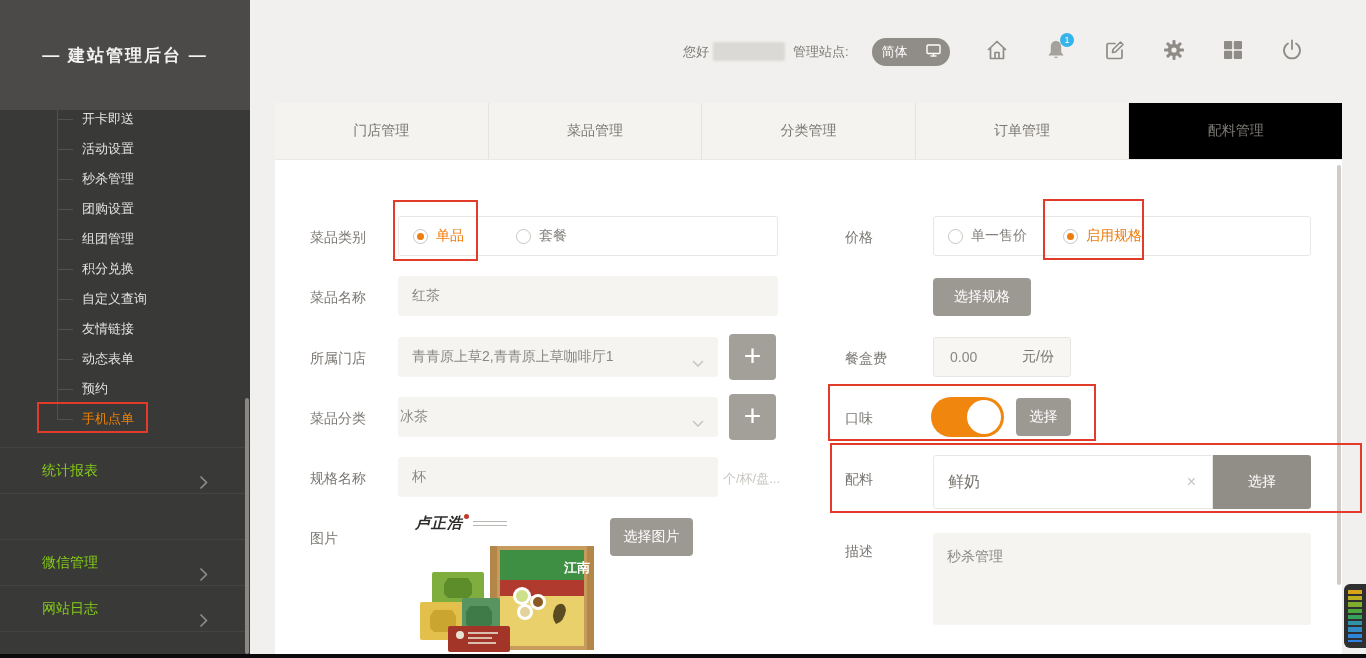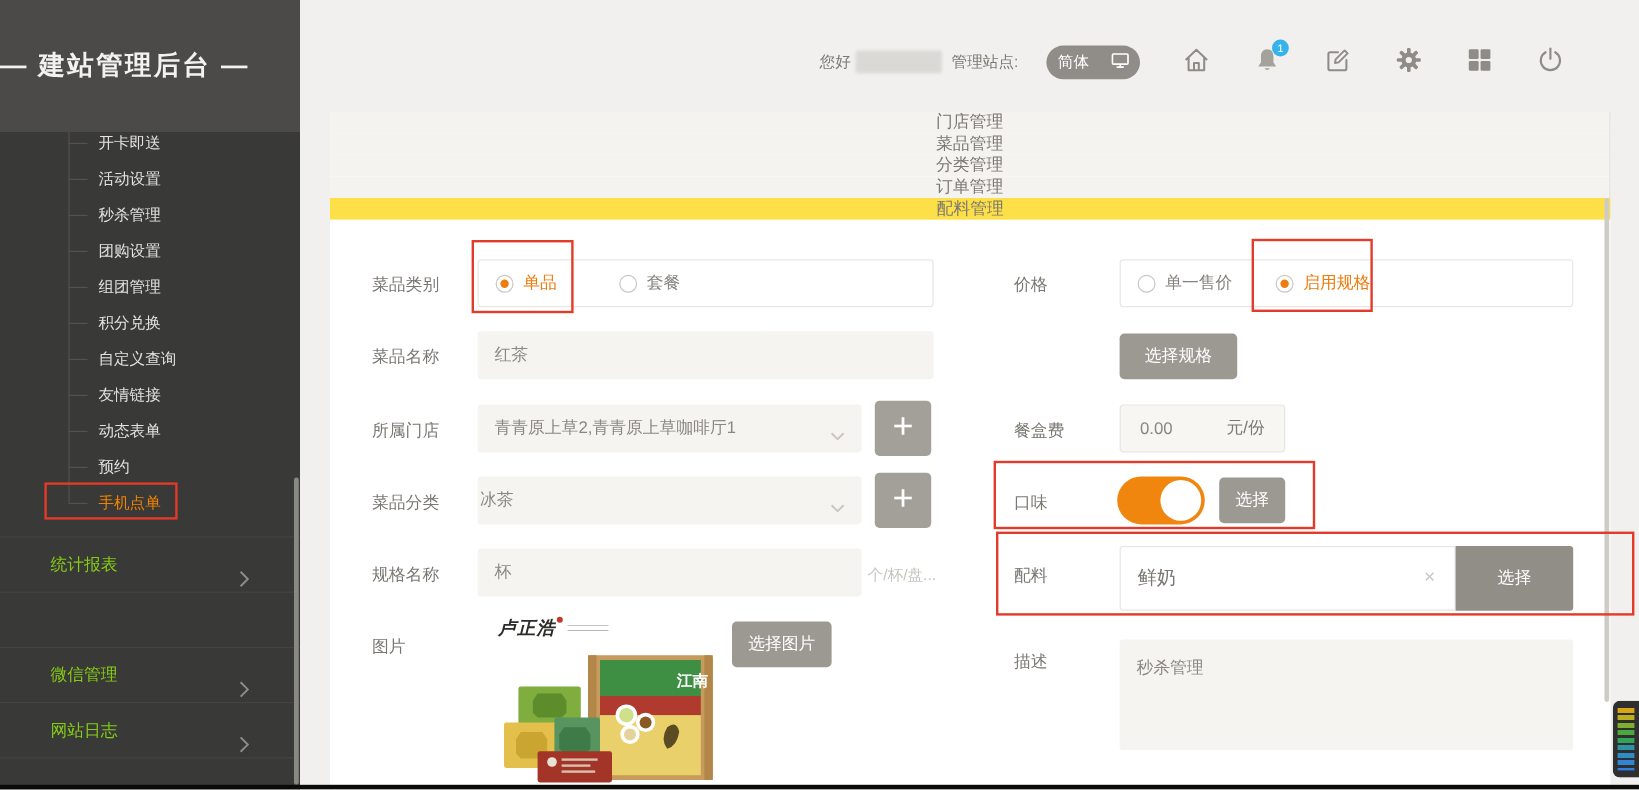--- a/index.html
+++ b/index.html
@@ -8,22 +8,22 @@
     position:relative;
     font-family:"Liberation Sans","DejaVu Sans",sans-serif;
     background:#f1f0ee;
     color:#7b7873;
   }
   .abs { position:absolute; }
 
   
   .sidebar { left:0; top:0; width:250px; height:658px; background:#393937; z-index:2; }
   .logo { position:absolute; left:0; top:0; width:250px; height:110px; background:#4b4a48;
-          display:flex; align-items:center; justify-content:flex-start; z-index:3;
-          color:#f3f2f0; font-size:22px; font-weight:bold; letter-spacing:2px; }
+          display:flex; align-items:center; justify-content:center; z-index:3;
+          color:#f3f2f0; font-size:17px; font-weight:bold; letter-spacing:2px; }
   .tree-line { position:absolute; left:57px; top:108px; width:1px; height:311px; background:#54524e; }
   .sub-item { position:absolute; left:82px; height:30px; line-height:30px; font-size:13px;
               color:#e2e1df; cursor:pointer; white-space:nowrap; }
   .sub-item::before { content:''; position:absolute; left:-25px; top:50%; width:16px; height:1px; background:#54524e; }
   .sub-item.active { color:#f08200; }
   .section { position:absolute; left:0; width:250px; height:45px; line-height:45px;
              padding-left:42px; font-size:14px; color:#84cc16; cursor:pointer; }
   .section .chev { position:absolute; right:42px; top:15px; }
   .side-div { position:absolute; left:0; width:250px; height:1px; background:#45443f; }
   .side-scroll { position:absolute; left:245px; top:398px; width:4px; height:256px;
@@ -36,25 +36,25 @@
   .lang-pill { position:absolute; left:872px; top:38px; width:78px; height:28px;
                background:#908d88; border-radius:14px; color:#fff; font-size:13px;
                display:flex; align-items:center; justify-content:center; gap:18px; cursor:pointer; }
   .hicon { position:absolute; top:39px; width:26px; height:26px; display:flex;
            align-items:center; justify-content:center; cursor:pointer; }
   .badge { position:absolute; right:-5px; top:-6px; width:14px; height:14px; border-radius:50%;
            background:#35b3ea; color:#fff; font-size:9px; line-height:14px; text-align:center; }
 
   
   .panel { left:275px; top:103px; width:1067px; height:551px; background:#fff; }
-  .tabs { position:absolute; left:275px; top:93px; width:1067px; height:57px; display:flex;
-          border-bottom:1px solid #eceae7;flex-direction:column; }
+  .tabs { position:absolute; left:275px; top:103px; width:1067px; height:57px; display:flex;
+          border-bottom:1px solid #eceae7; }
   .tab { flex:1; background:#f4f3f0; border-right:1px solid #e5e3e0; display:flex;
          align-items:center; justify-content:center; font-size:14px; color:#7b7873; cursor:pointer; }
-  .tab:last-child { border-right:none; background:#fde047; }
+  .tab:last-child { border-right:none; background:#000000; }
   .panel-scroll { position:absolute; left:1337px; top:165px; width:4px; height:420px;
                   background:#cfccc7; border-radius:2px; }
 
   
   .flabel { position:absolute; font-size:14px; color:#7b7873; white-space:nowrap; }
   .box-white { position:absolute; background:#fff; border:1px solid #e9e7e4; border-radius:3px;
                display:flex; align-items:center; }
   .box-gray { position:absolute; background:#f5f4f1; border-radius:3px; display:flex;
               align-items:center; font-size:14px; color:#8b8884; }
   .radio { width:15px; height:15px; border:1px solid #c9c6c1; border-radius:50%;

